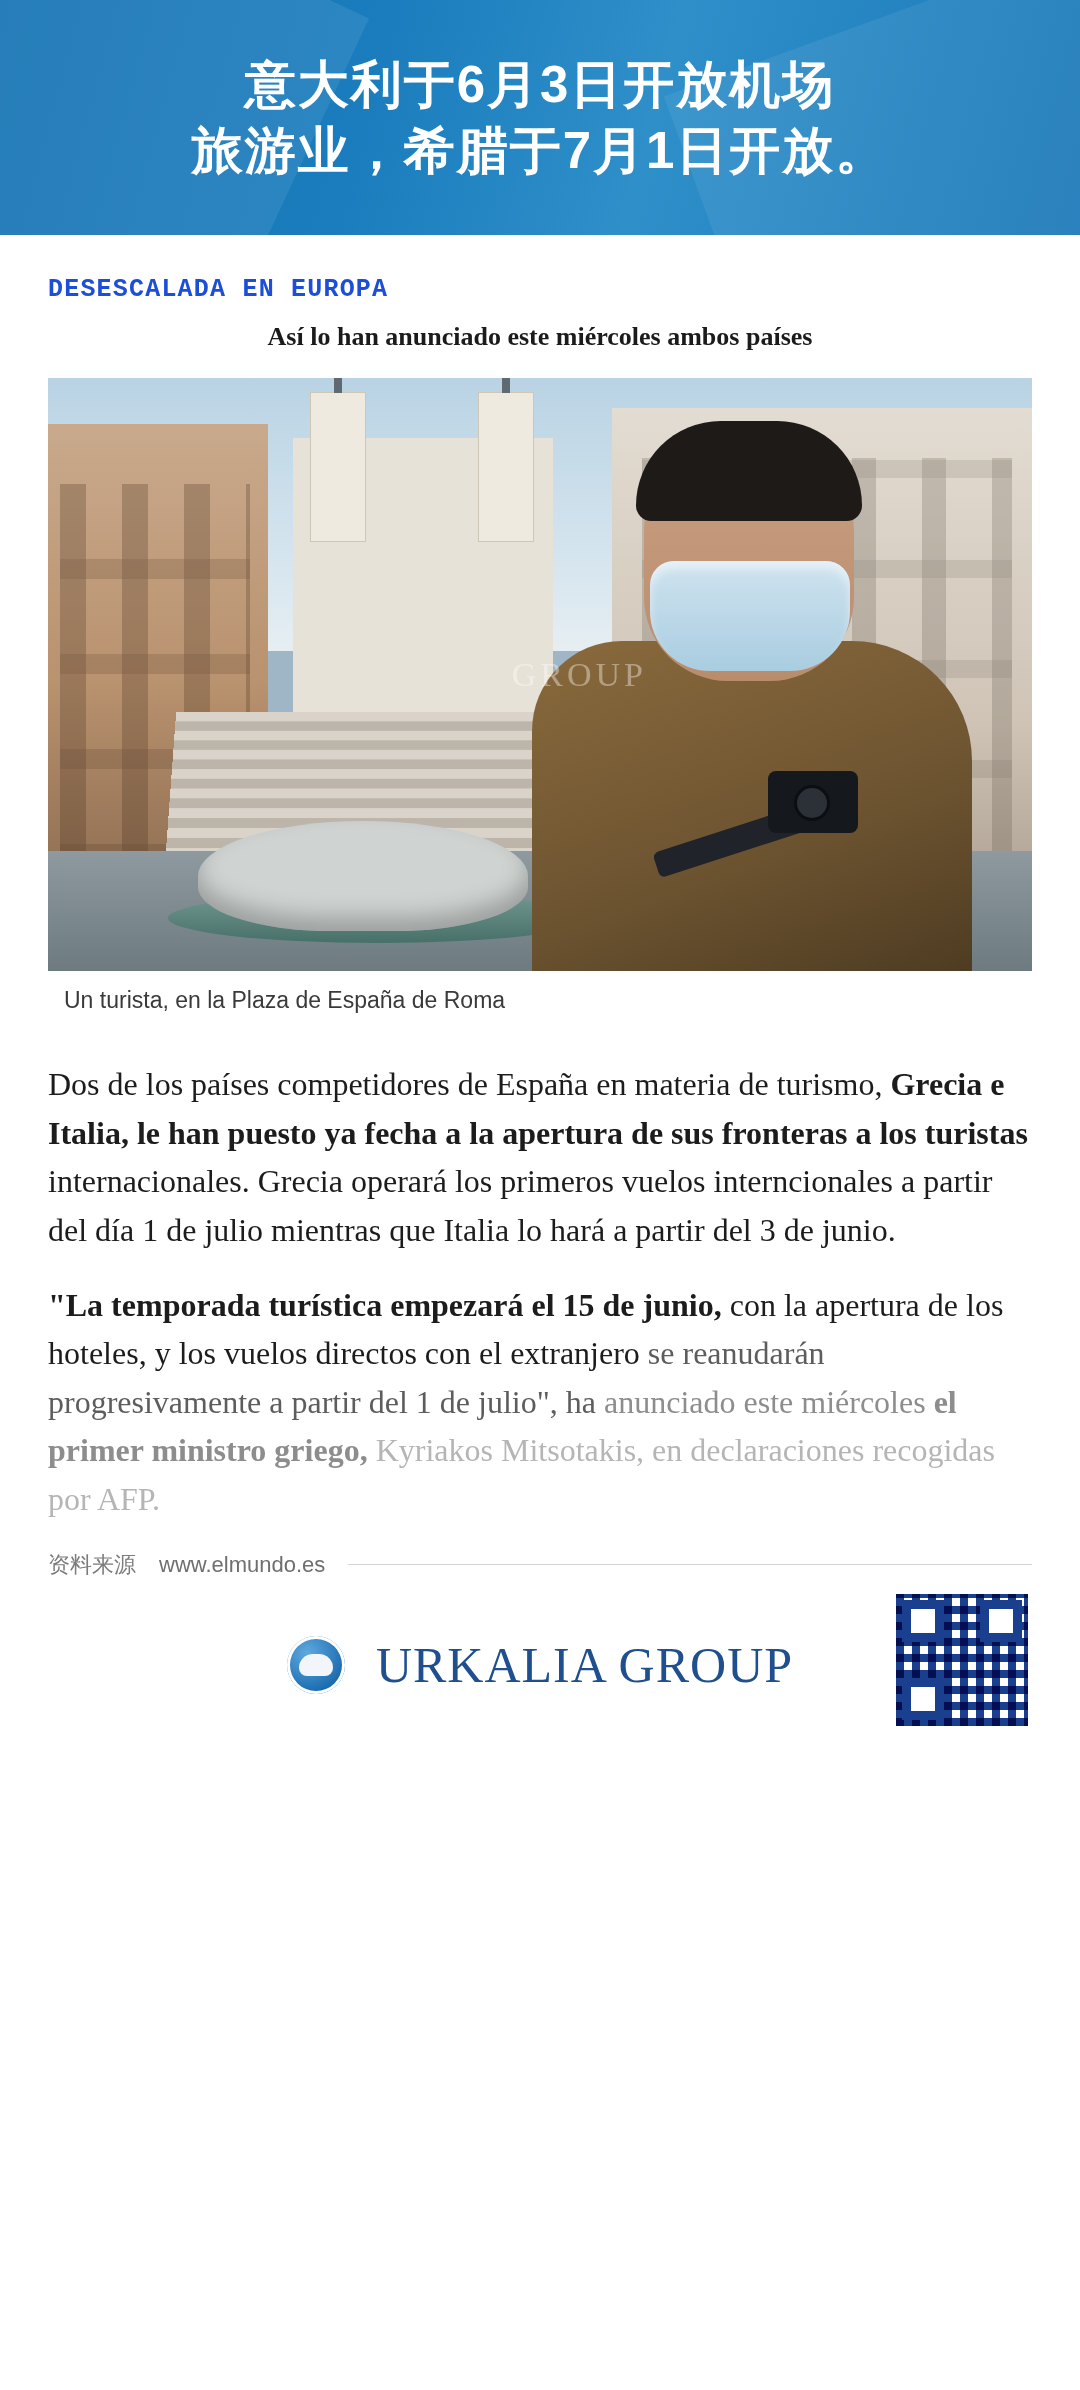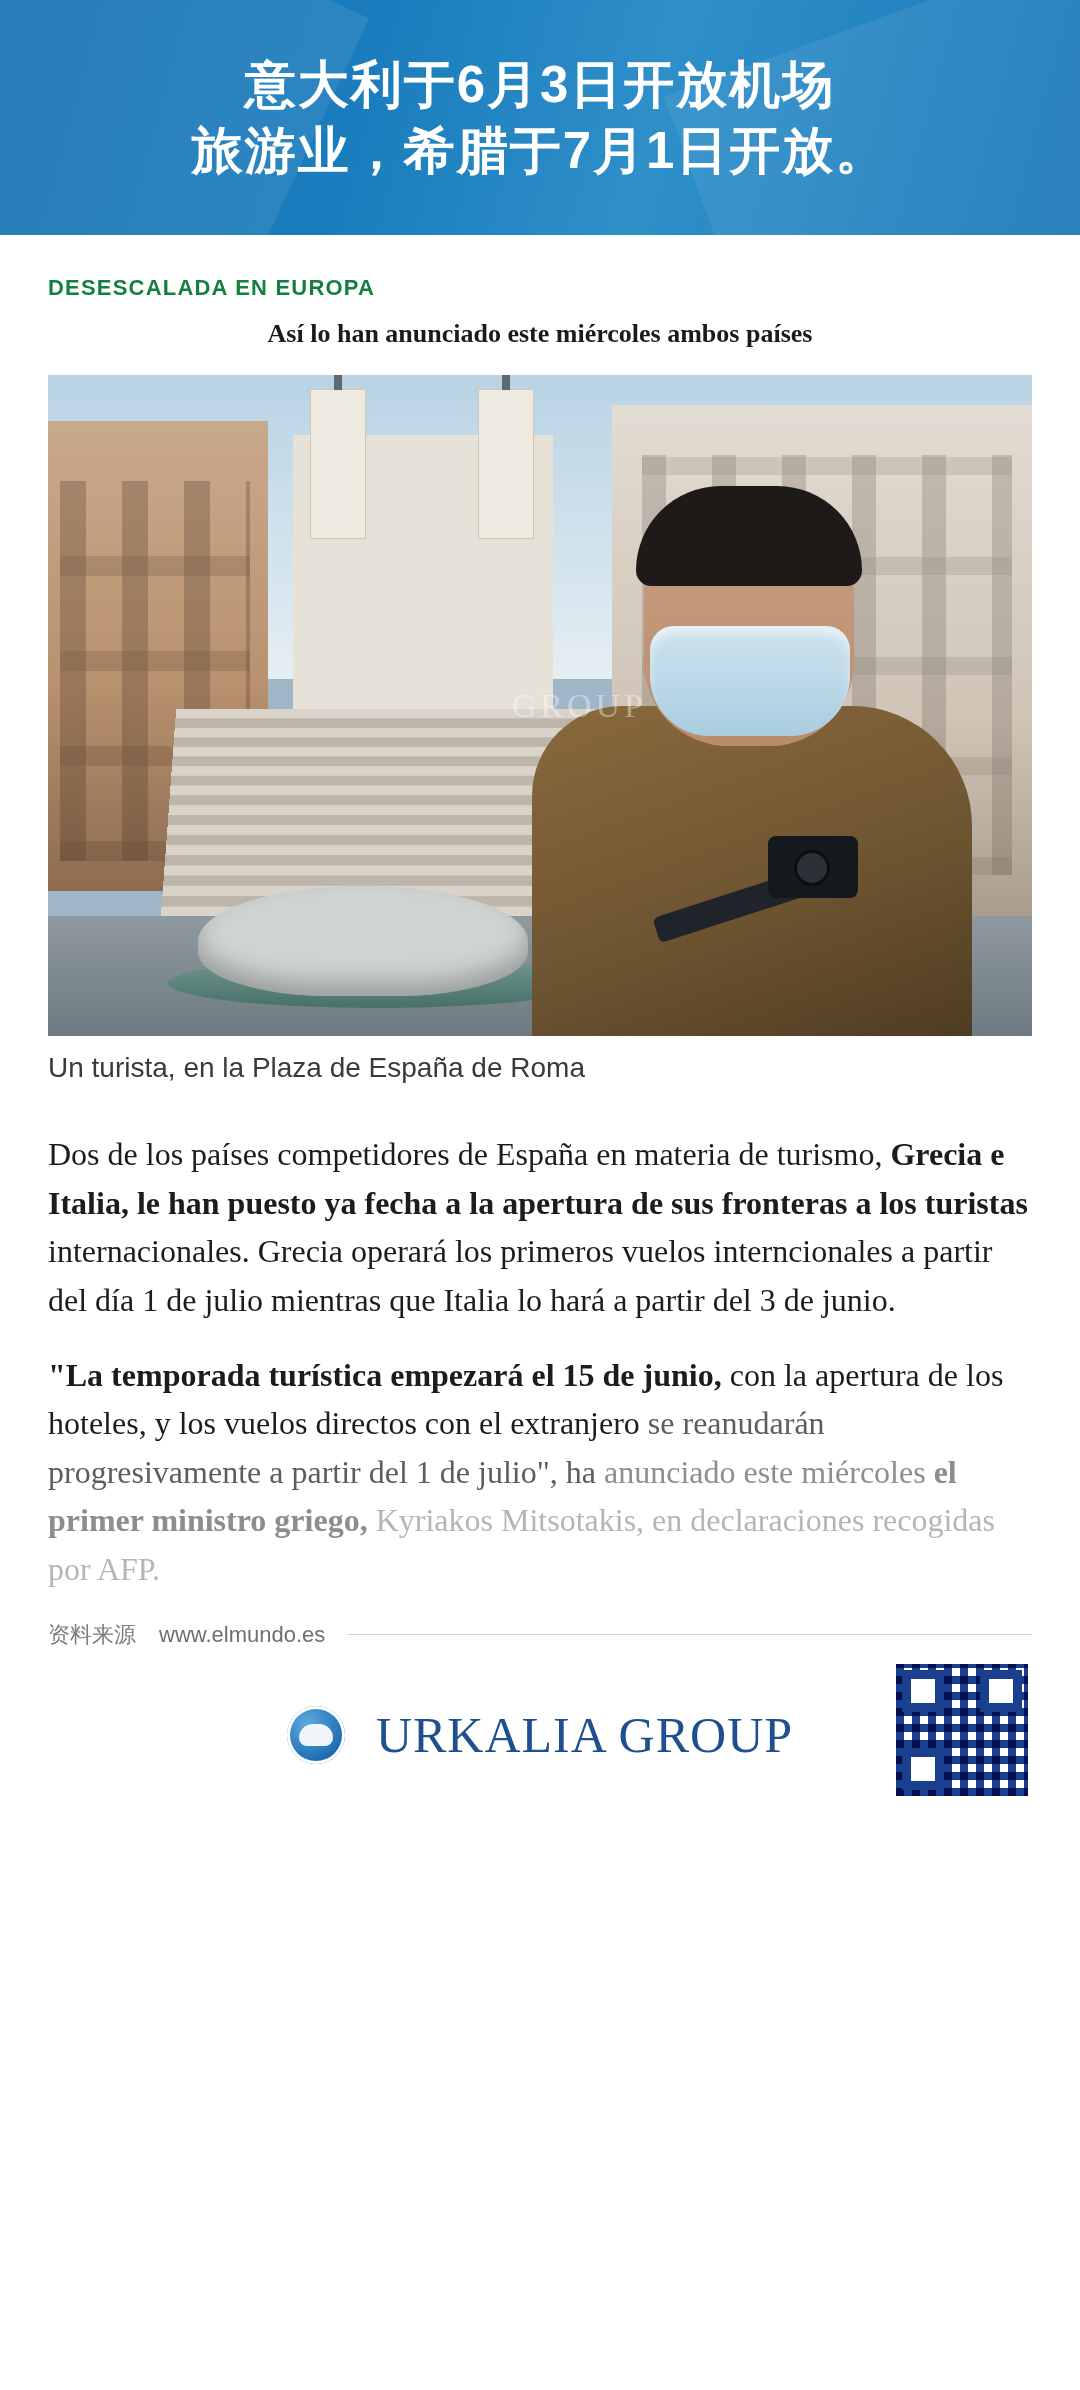--- a/index.html
+++ b/index.html
@@ -63,25 +63,26 @@
     text-align: right;
     white-space: nowrap;
   }
 
   
   .article {
     padding: 40px 48px 0 48px;
     box-sizing: border-box;
   }
   .kicker {
-    color: #15803d;
-    font-size: 22px;
+    color: #1d4ed8;
+    font-size: 25px;
     font-weight: bold;
     letter-spacing: 1.2px;
     margin: 0 0 18px 0;
+    font-family: Liberation Mono, monospace;
   }
   .headline {
     font-family: "Liberation Serif", serif;
     font-size: 62px;
     line-height: 1.14;
     font-weight: bold;
     color: #111111;
     margin: 0 0 50px 0;
     letter-spacing: -0.5px;
   }
@@ -94,21 +95,21 @@
     text-align: center;
   }
 
   
   .photo-wrap {
     width: 100%;
   }
   .photo {
     position: relative;
     width: 100%;
-    height: 661px;
+    height: 593px;
     overflow: hidden;
     background: #9fb6c6;
   }
   .sky {
     position: absolute; left:0; top:0; width:100%; height:46%;
     background: linear-gradient(180deg,#b9d3e4 0%, #d7e6ef 70%, #e6eef2 100%);
   }
   .bldg-left {
     position:absolute; left:0; top:46px; width:220px; height:470px;
     background: linear-gradient(180deg,#c9a98c 0%, #b9926f 55%, #8d6c50 100%);
@@ -199,23 +200,23 @@
     background: linear-gradient(180deg,#cfe3ef 0%, #a9cde0 100%);
     border-radius: 24px 24px 60px 60px;
     box-shadow: inset 0 8px 10px rgba(255,255,255,.5);
   }
   .watermark{
     position:absolute; left:54%; top:50%; transform:translate(-50%,-50%);
     color: rgba(255,255,255,.38); font-size:34px; letter-spacing:4px;
     font-family:"Liberation Serif", serif; pointer-events:none;
   }
   .caption {
-    font-size: 28px;
+    font-size: 23px;
     color: #3a3a3a;
-    margin: 16px 0 0 0;
+    margin: 16px 0 0 16px;
   }
 
   
   .body-copy {
     margin-top: 46px;
   }
   .body-copy p {
     font-family: "Liberation Serif", serif;
     font-size: 32px;
     line-height: 1.52;

